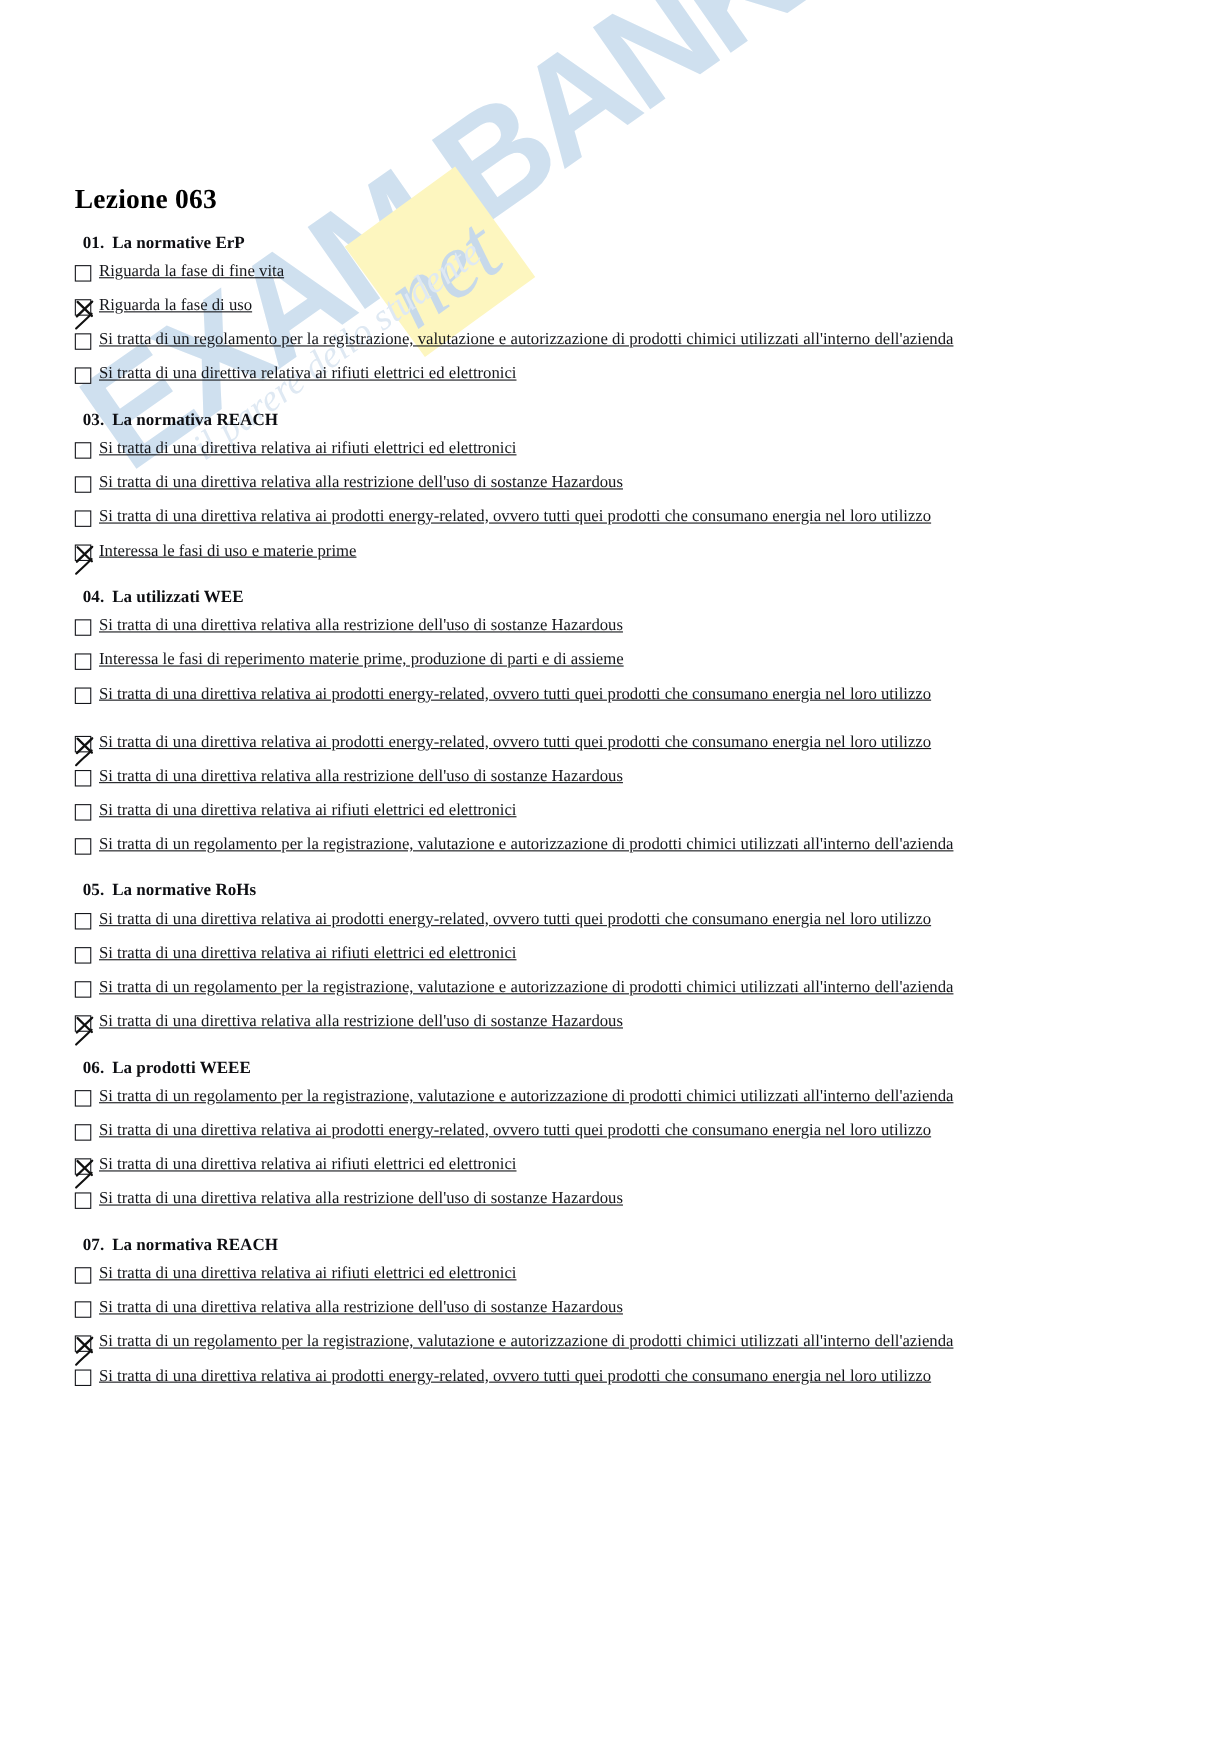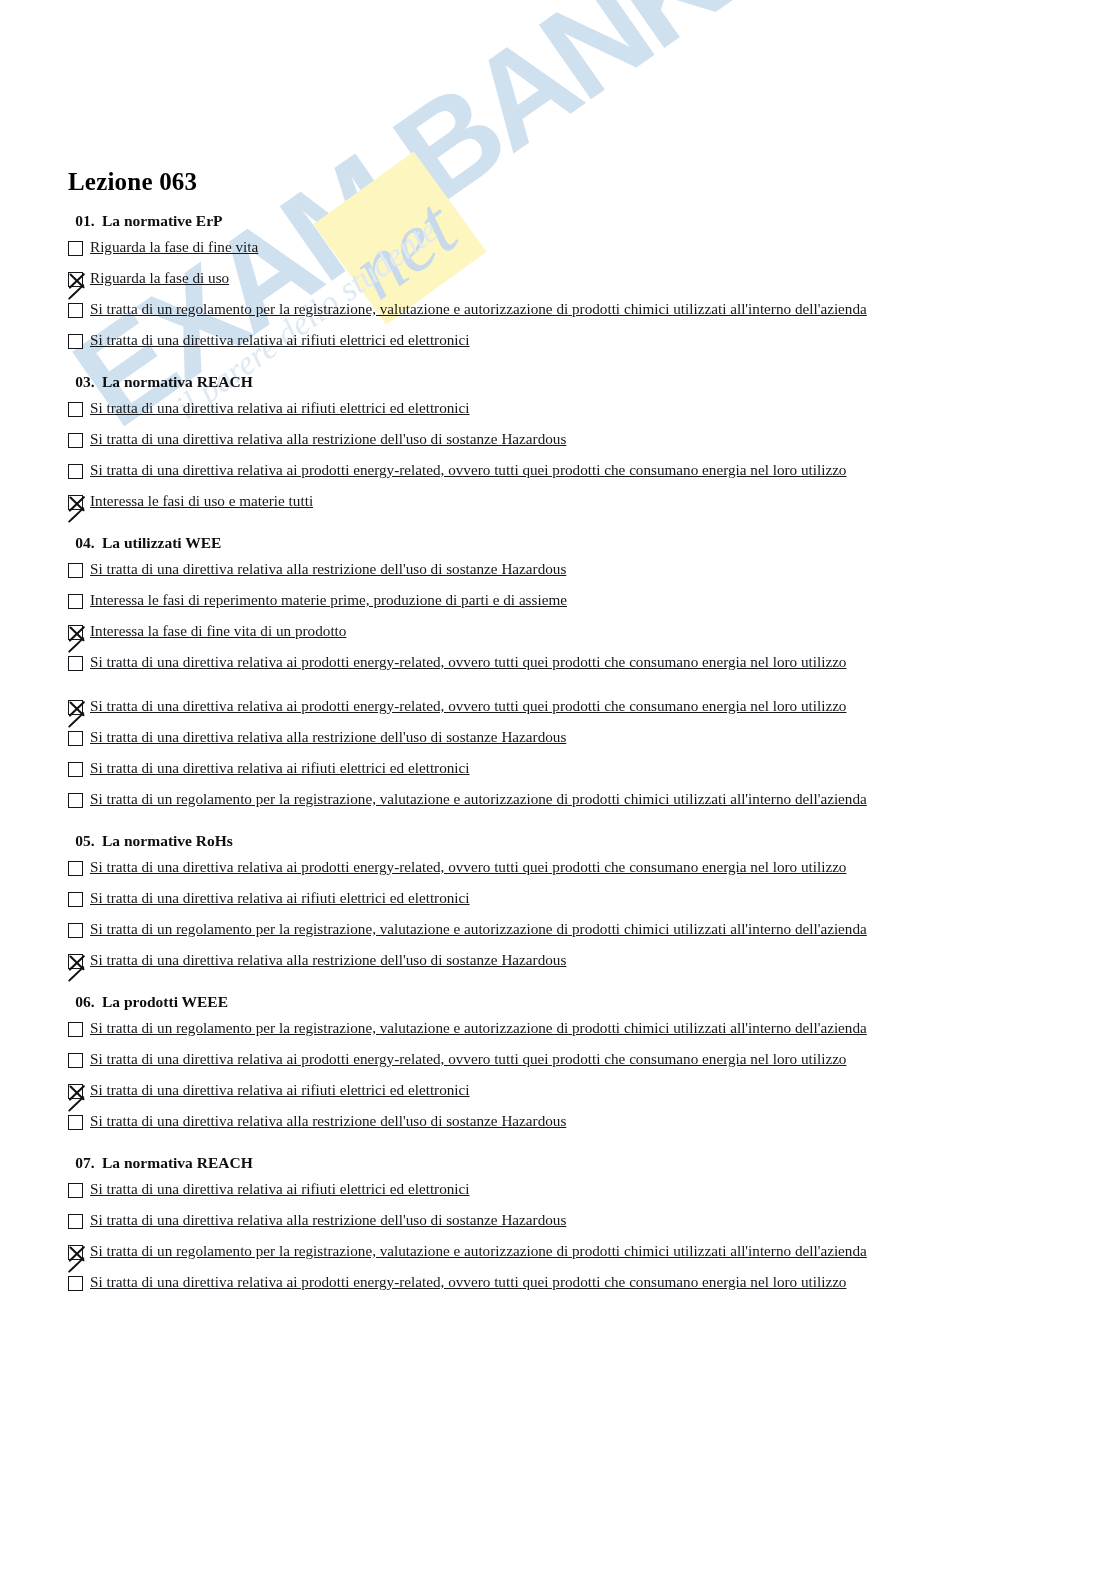--- a/index.html
+++ b/index.html
@@ -208,42 +208,32 @@
             <span class="option-text">Si tratta di una direttiva relativa ai prodotti energy-related, ovvero tutti quei prodotti che consumano energia nel loro utilizzo</span>
           </div>
           <div class="option-row">
             <span class="checkbox">
               <svg viewBox="0 0 32 34" xmlns="http://www.w3.org/2000/svg">
                 <path d="M7.5 5.5 L20.5 18.2" stroke="#111" stroke-width="2.1" fill="none" stroke-linecap="round"></path>
                 <path d="M20.8 5.2 L6.9 18.6" stroke="#111" stroke-width="2.1" fill="none" stroke-linecap="round"></path>
                 <path d="M20.3 16.2 C16 20.5 11.5 24.4 6.2 29.6" stroke="#111" stroke-width="1.9" fill="none" stroke-linecap="round"></path>
               </svg>
             </span>
-            <span class="option-text">Interessa le fasi di uso e materie tutti</span>
+            <span class="option-text">Interessa le fasi di uso e materie prime</span>
           </div>
         </div>
         <div class="question-block">
           <div class="q-heading"><span class="q-num">04.</span><span>La utilizzati WEE</span></div>
           <div class="option-row">
             <span class="checkbox"></span>
             <span class="option-text">Si tratta di una direttiva relativa alla restrizione dell'uso di sostanze Hazardous</span>
           </div>
           <div class="option-row">
             <span class="checkbox"></span>
             <span class="option-text">Interessa le fasi di reperimento materie prime, produzione di parti e di assieme</span>
-          </div>
-          <div class="option-row">
-            <span class="checkbox">
-              <svg viewBox="0 0 32 34" xmlns="http://www.w3.org/2000/svg">
-                <path d="M7.5 5.5 L20.5 18.2" stroke="#111" stroke-width="2.1" fill="none" stroke-linecap="round"></path>
-                <path d="M20.8 5.2 L6.9 18.6" stroke="#111" stroke-width="2.1" fill="none" stroke-linecap="round"></path>
-                <path d="M20.3 16.2 C16 20.5 11.5 24.4 6.2 29.6" stroke="#111" stroke-width="1.9" fill="none" stroke-linecap="round"></path>
-              </svg>
-            </span>
-            <span class="option-text">Interessa la fase di fine vita di un prodotto</span>
           </div>
           <div class="option-row">
             <span class="checkbox"></span>
             <span class="option-text">Si tratta di una direttiva relativa ai prodotti energy-related, ovvero tutti quei prodotti che consumano energia nel loro utilizzo</span>
           </div>
         </div>
         <div class="question-block">
           <div class="option-row">
             <span class="checkbox">
               <svg viewBox="0 0 32 34" xmlns="http://www.w3.org/2000/svg">

